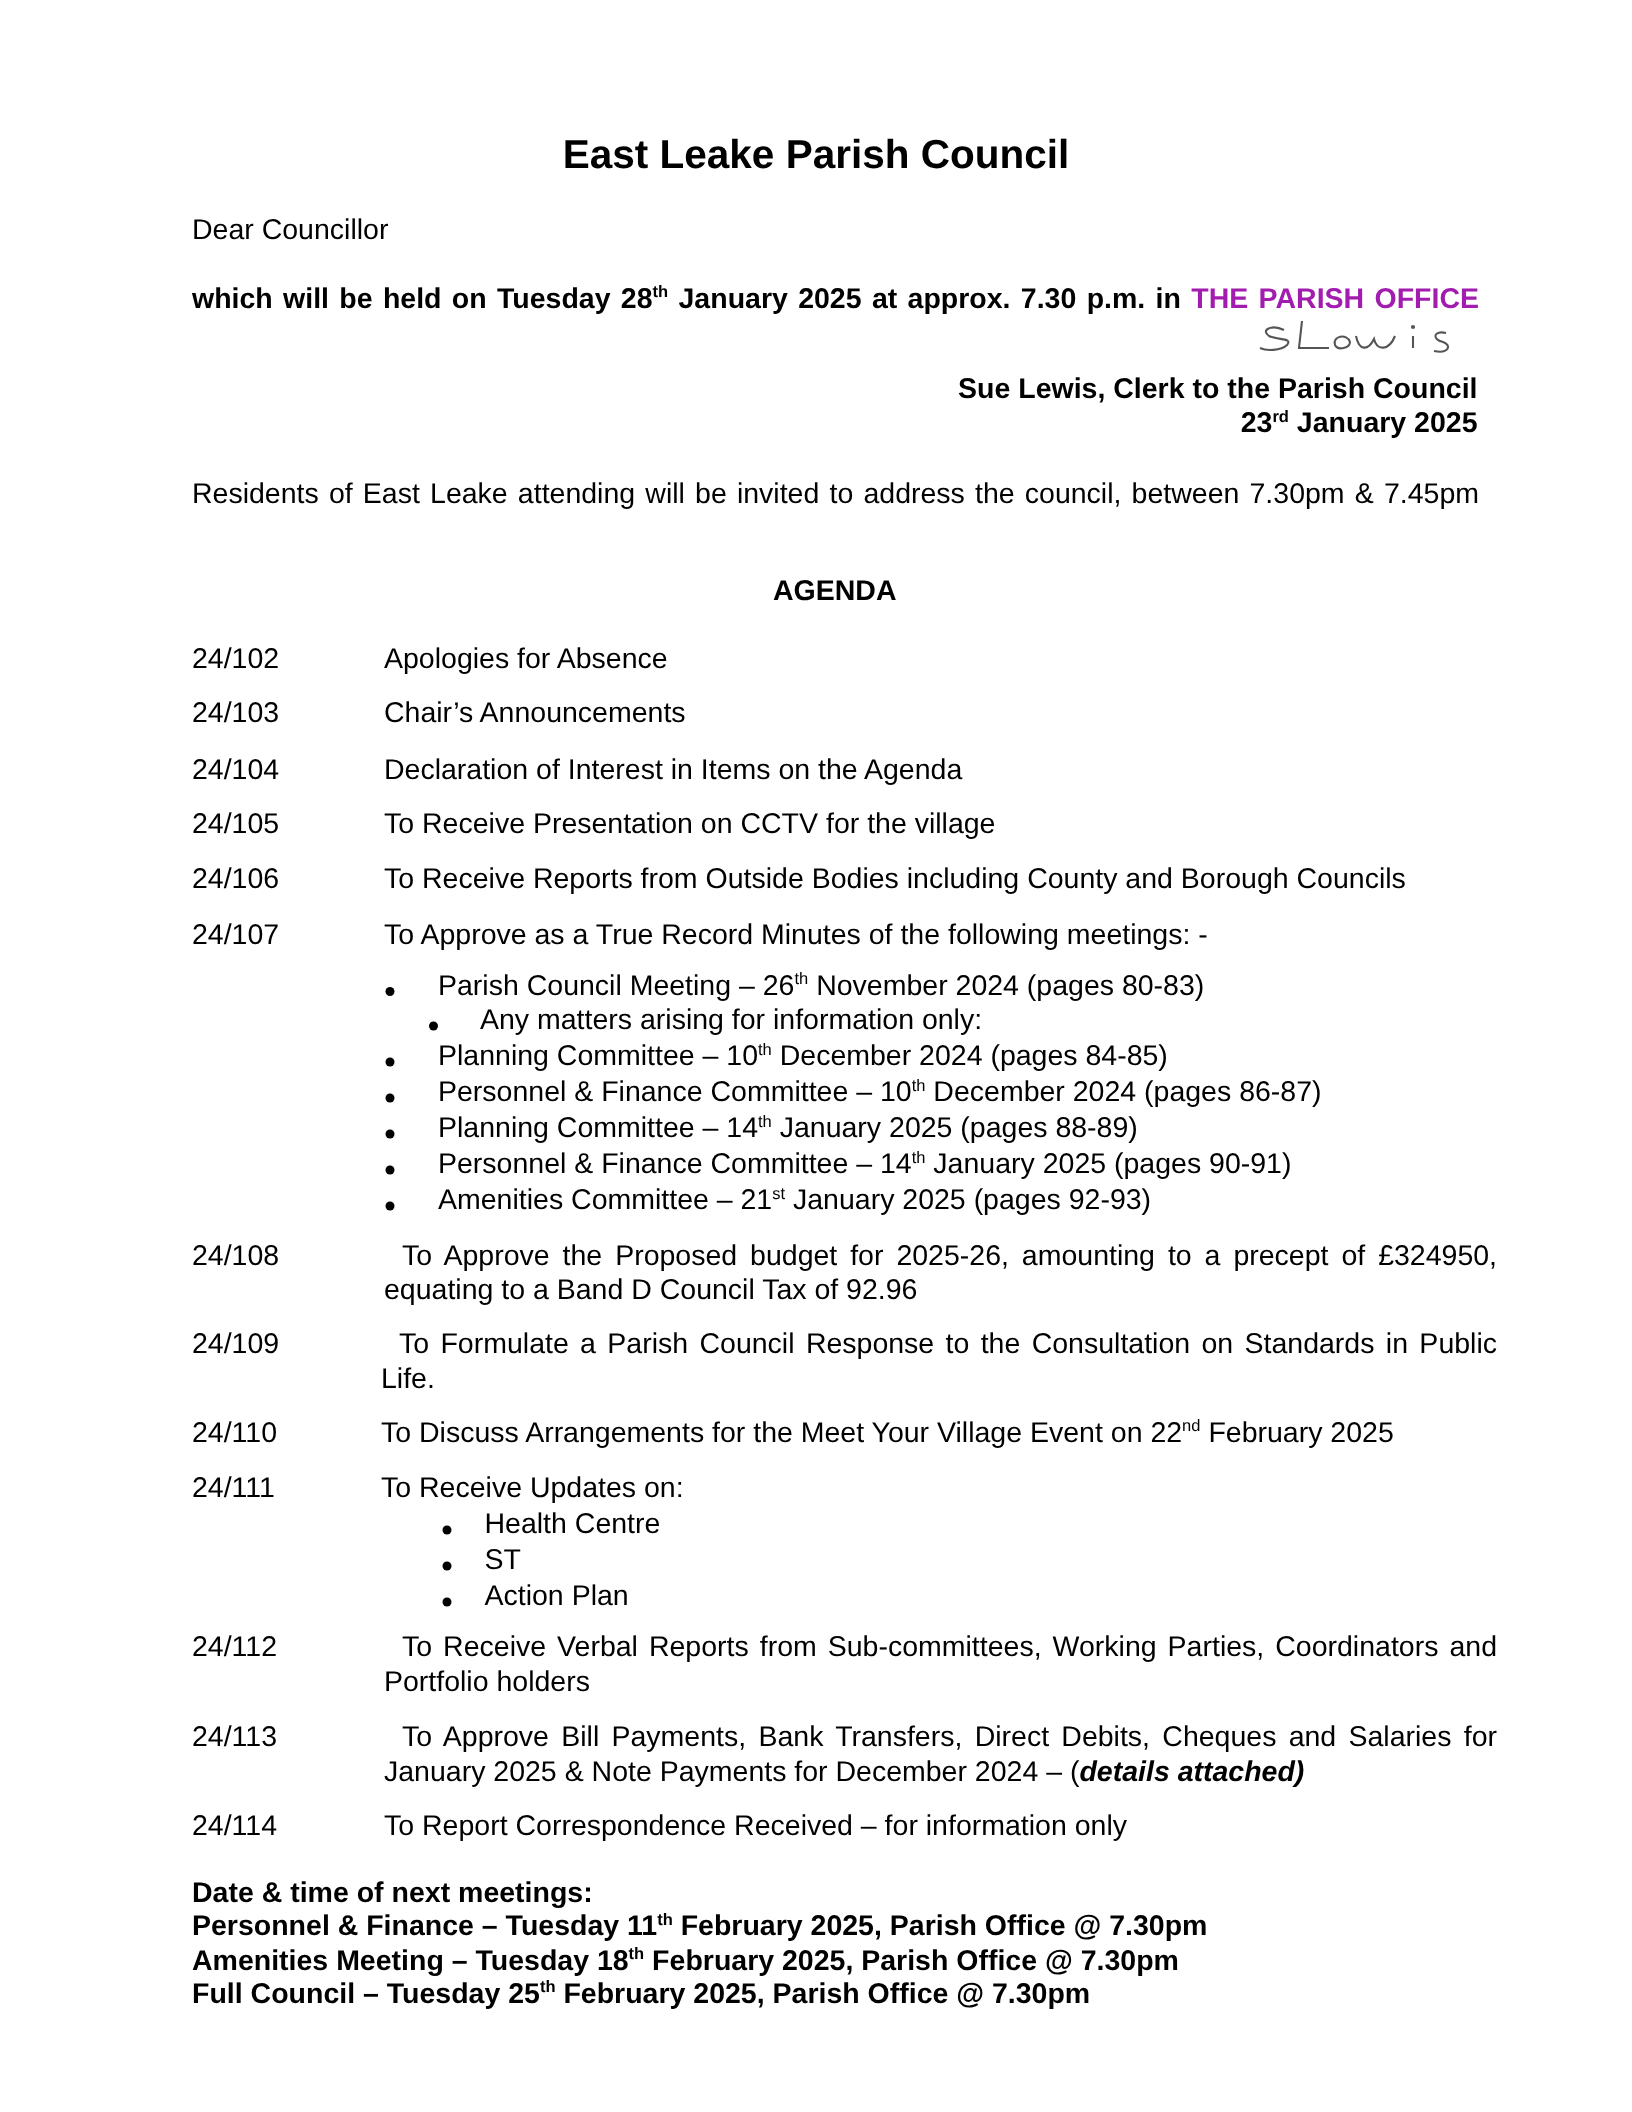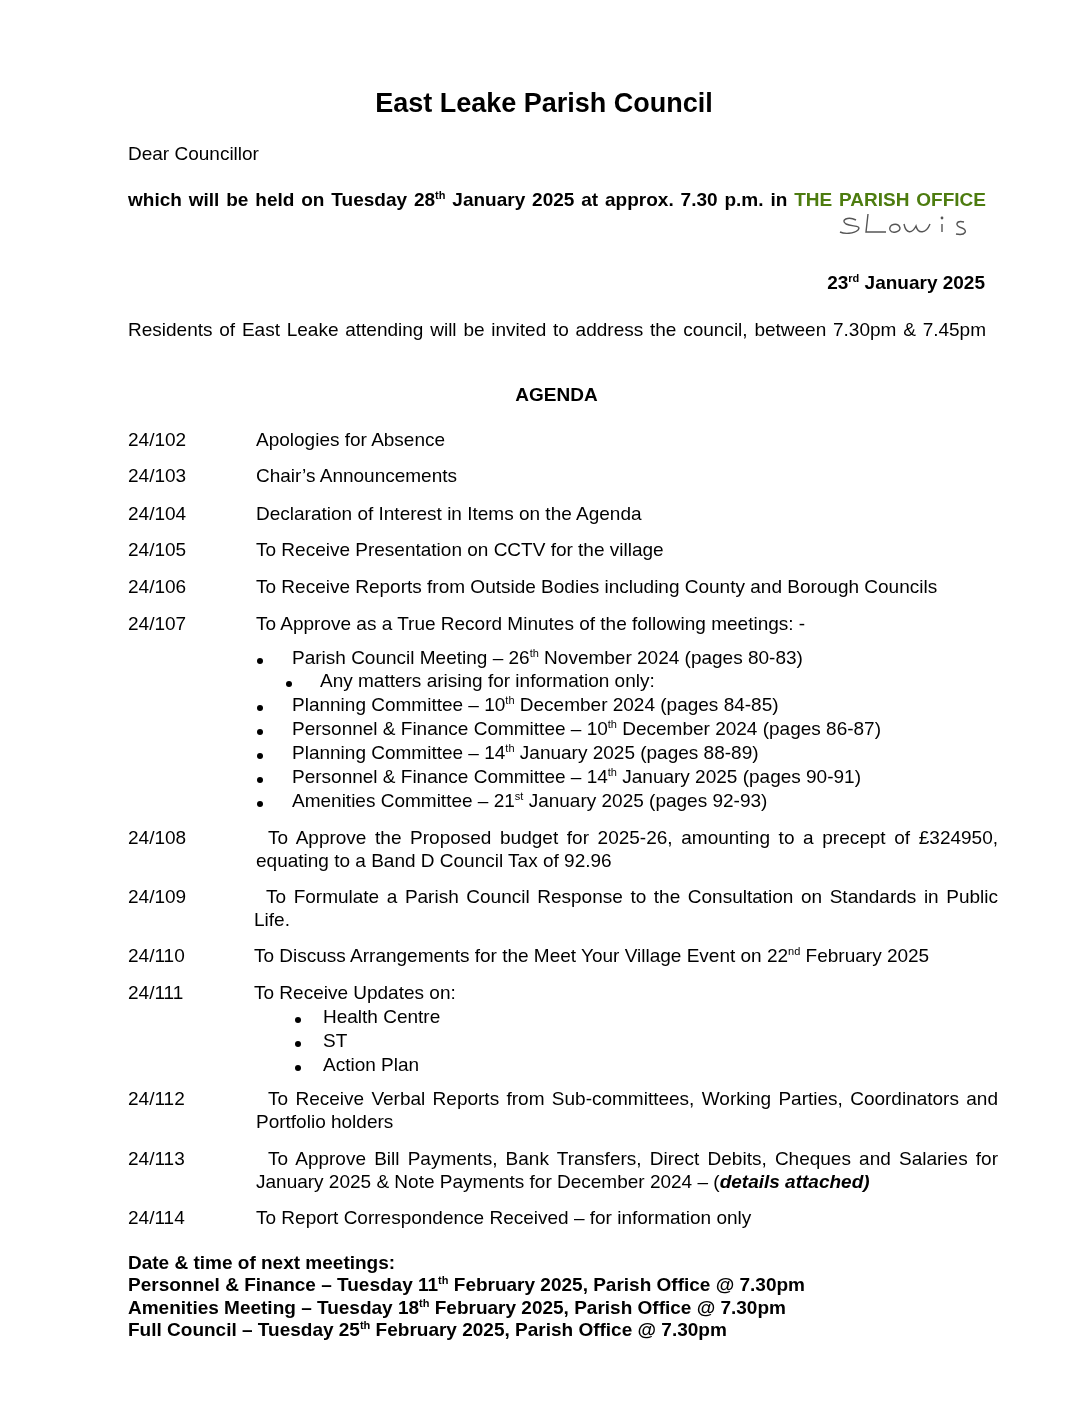--- a/index.html
+++ b/index.html
@@ -14,21 +14,21 @@
     .title {
       left: 0; width: 1088px; top: 86px; text-align: center;
       font-weight: bold; font-size: 27px; line-height: 34px;
     }
     .salutation { left: 128px; top: 142px; }
     .summons {
       left: 128px; top: 166px; width: 858px; font-weight: bold;
       text-align: justify; text-align-last: justify;
     }
     .summons2 { left: 128px; top: 188px; width: 858px; font-weight: bold; text-align: justify; text-align-last: justify; }
-    .red { color: #4d7c0f; }
+    .red { color: #a21caf; }
     .signature { left: 838px; top: 208px; width: 146px; height: 30px; }
     .clerk { right: 103px; top: 248px; font-weight: bold; text-align: right; }
     .clerkdate { right: 103px; top: 271px; font-weight: bold; text-align: right; }
     .residents { left: 128px; top: 318px; width: 858px; text-align: justify; text-align-last: justify; }
     .residents2 { left: 128px; top: 341px; }
     .agenda-head { left: 0; width: 1113px; top: 383px; text-align: center; font-weight: bold; }
     .num { left: 128px; }
     .item { left: 256px; }
     .item-wide { left: 256px; width: 730px; text-align: justify; margin-left: 12px; }
     .bul { position: absolute; width: 6px; height: 6px; border-radius: 50%; background: #000; }
@@ -49,20 +49,21 @@
   <svg class="abs signature" viewBox="0 0 146 30">
     <path d="M18 12 C10 8 2 12 8 16 C14 19 24 17 20 22 C16 26 6 26 2 24" fill="none" stroke="#555" stroke-width="1.4"></path>
     <path d="M30 6 L28 24 L48 24" fill="none" stroke="#555" stroke-width="1.4"></path>
     <path d="M52 22 C50 16 60 14 62 20 C62 24 54 26 52 22" fill="none" stroke="#555" stroke-width="1.4"></path>
     <path d="M66 16 C68 26 74 26 78 18 C80 26 88 26 92 16" fill="none" stroke="#555" stroke-width="1.4"></path>
     <circle cx="104" cy="10" r="1.4" fill="#555"></circle>
     <path d="M104 16 L104 24" fill="none" stroke="#555" stroke-width="1.4"></path>
     <path d="M126 14 C118 12 116 18 124 20 C130 22 128 28 118 26" fill="none" stroke="#555" stroke-width="1.4"></path>
   </svg>
 
+  <div class="abs clerk">Sue Lewis, Clerk to the Parish Council</div>
   <div class="abs clerkdate"><span>23</span><sup>rd</sup><span> January 2025</span></div>
 
   <div class="abs residents">Residents of East Leake attending will be invited to address the council, between 7.30pm &amp; 7.45pm</div>
 
   <div class="abs agenda-head">AGENDA</div>
 
   <div>
     <div class="abs num" style="top:428px">24/102</div>
     <div class="abs item" style="top:428px">Apologies for Absence</div>
 

